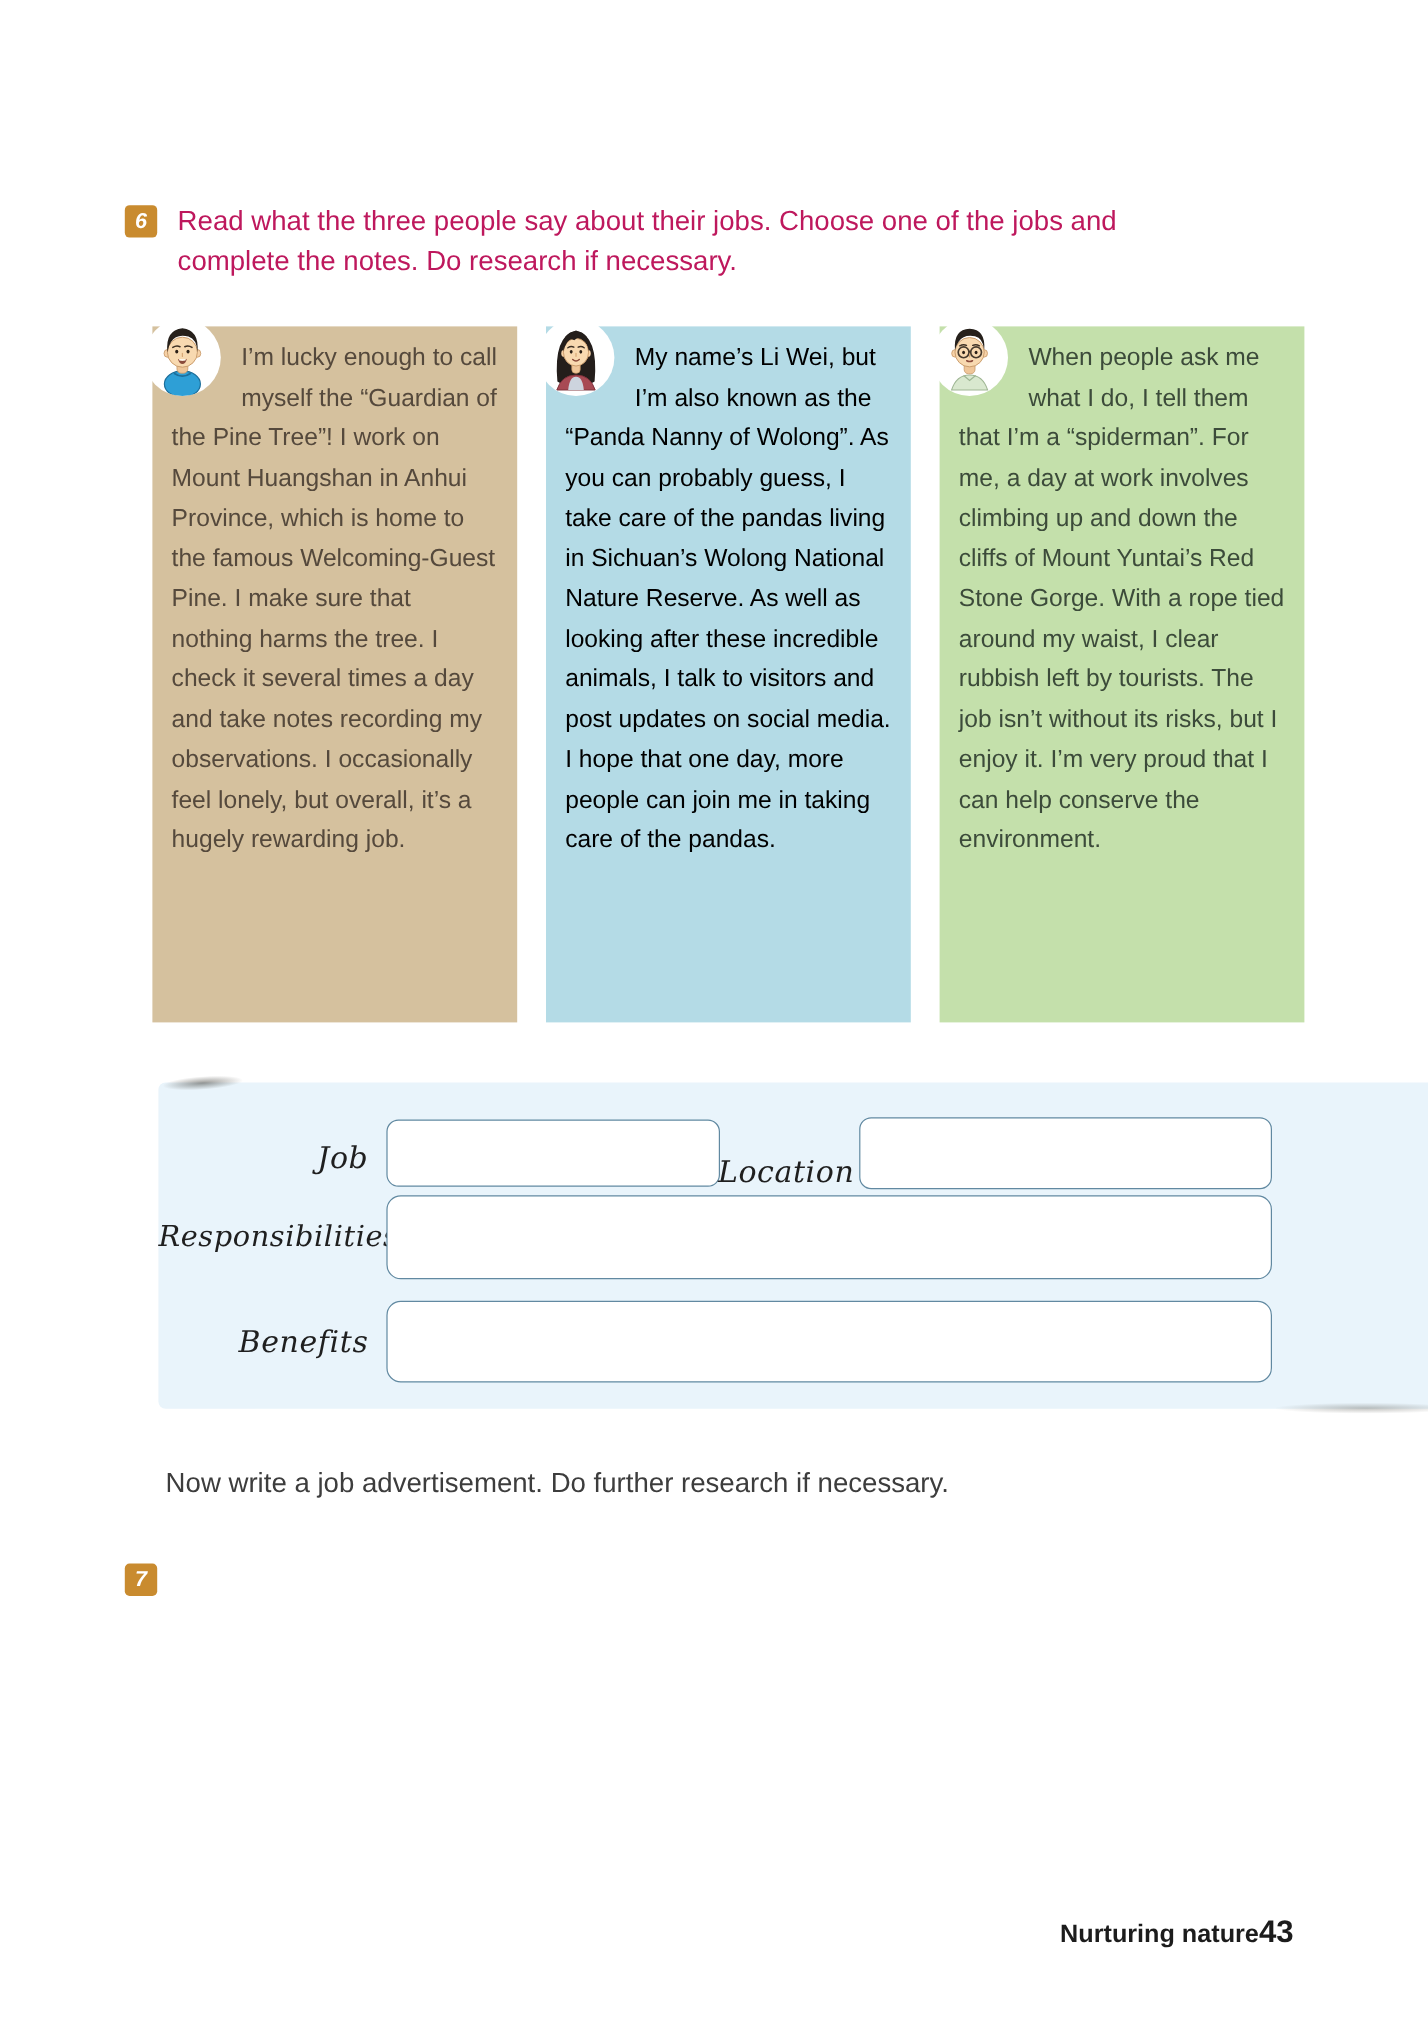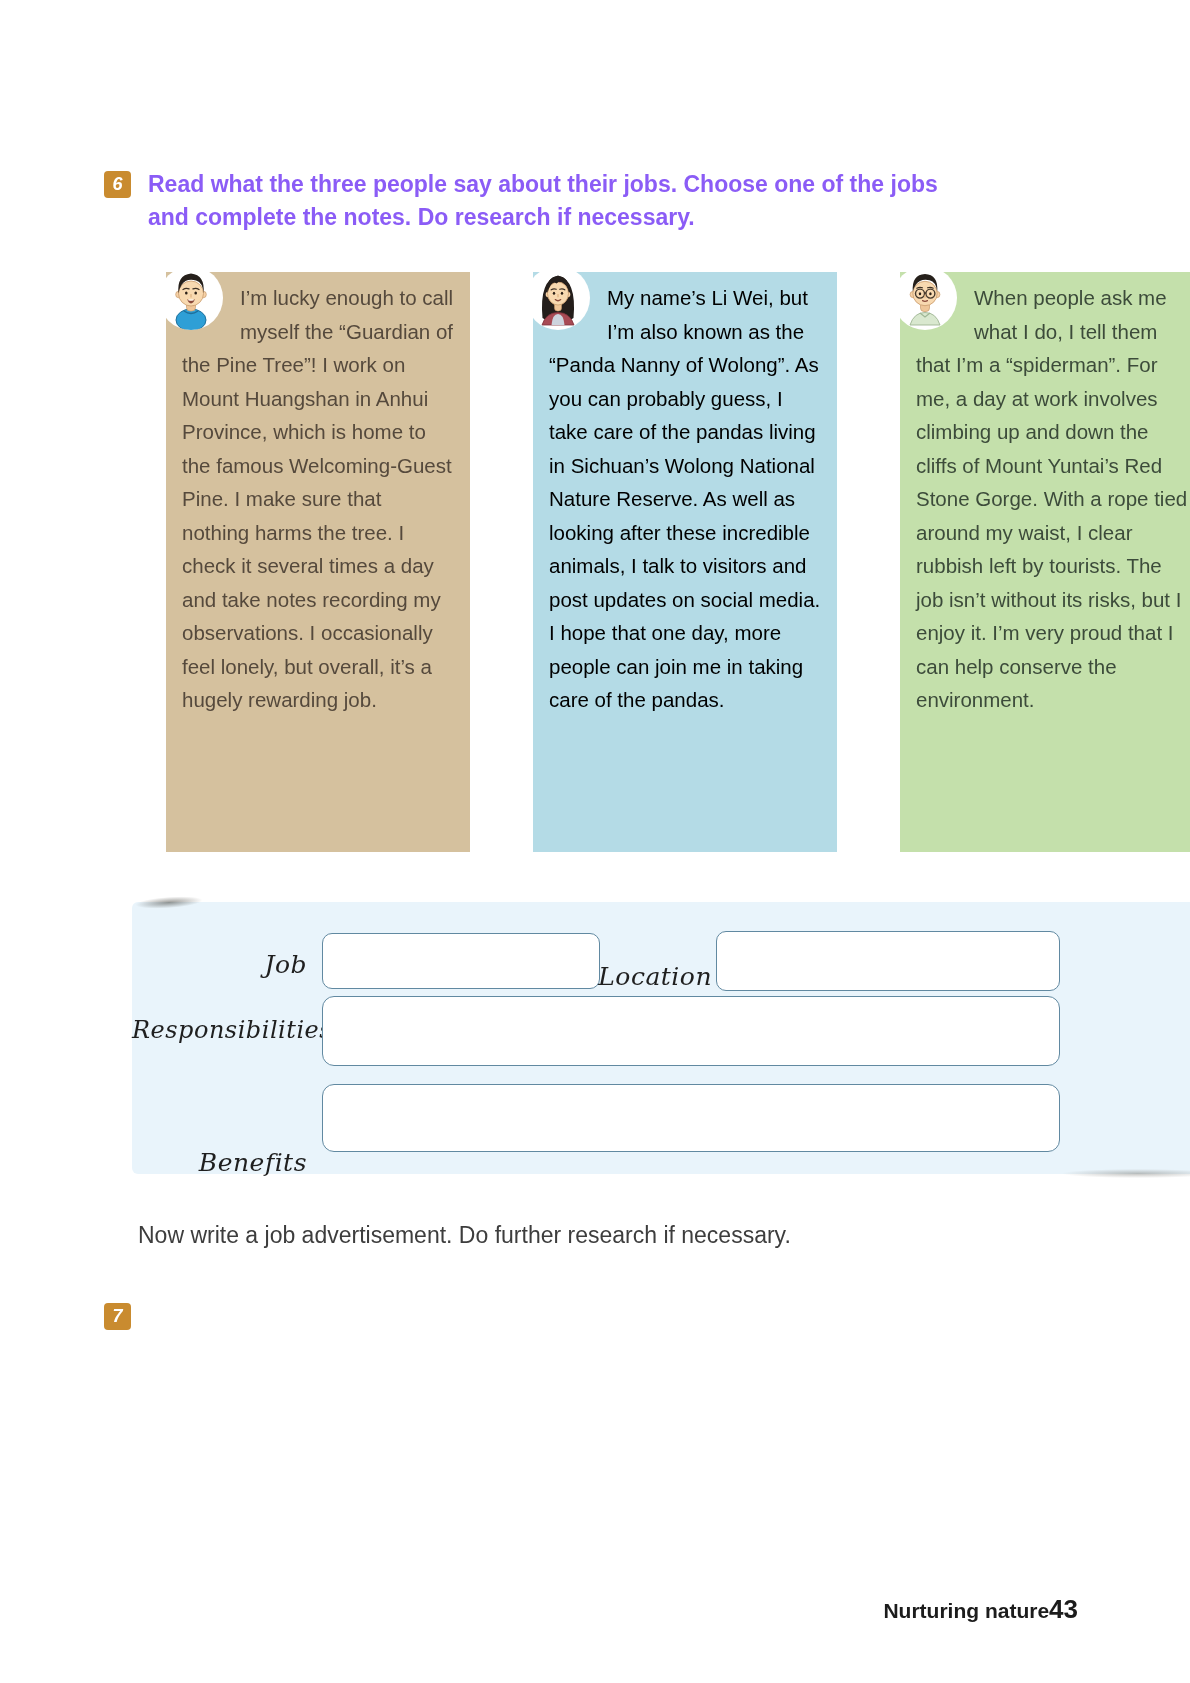--- a/index.html
+++ b/index.html
@@ -15,31 +15,30 @@
     position:relative;flex:0 0 auto;width:27px;height:27px;margin-top:3px;
     background:#c98b2f;border-radius:4px;color:#ffffff;
     font-size:18px;font-weight:bold;font-style:italic;
     display:flex;align-items:center;justify-content:center;
   }
   .badge::before{
     content:"";position:absolute;left:-4px;bottom:-3px;width:11px;height:11px;
     background:#90908a;transform:skewY(-24deg);z-index:-1;border-radius:1px;
   }
   .ex-text{
-    font-size:23px;line-height:33px;font-weight:700;color:#8b5cf6;
+    font-size:23px;line-height:33px;font-weight:400;color:#be185d;
   }
   .ex6 .ex-text{width:812px;}
   .ex7 .ex-text{width:700px;line-height:36px;}
 
   
   .cards{position:absolute;left:127px;top:272px;display:flex;gap:24px;}
   .card{
     position:relative;width:304px;height:580px;box-sizing:border-box;
     padding:9px 16px 0 16px;
-    margin-left:39px;
   }
   .card-tan{background:#d5c19e;color:#55493c;}
   .card-blue{background:#b4dbe6;color:#000000;}
   .card-green{background:#c4e0ab;color:#3c4b3a;}
   .card p{margin:0;font-size:20.5px;line-height:33.5px;}
   .avatar-clear{float:left;width:58px;height:36px;}
   .avatar{
     position:absolute;left:-7px;top:-6px;width:64px;height:64px;
     background:#ffffff;border-radius:50%;overflow:hidden;
   }
@@ -59,21 +58,21 @@
     content:"";position:absolute;right:-3px;bottom:-4px;width:150px;height:9px;
     background:radial-gradient(ellipse at center, rgba(120,120,114,0.45), rgba(120,120,114,0) 72%);
   }
   .hand-label{
     position:absolute;font-family:"DejaVu Serif", serif;font-style:italic;
     font-size:25px;color:#1f1f1f;text-align:right;letter-spacing:0.5px;
   }
   .lbl-job{left:0;top:48px;width:175px;}
   .lbl-location{left:455px;top:60px;width:125px;}
   .lbl-resp{left:0;top:114px;width:178px;font-size:24px;}
-  .lbl-benefits{left:0;top:202px;width:175px;margin-top:44px;}
+  .lbl-benefits{left:0;top:202px;width:175px;}
   .nbox{
     position:absolute;background:#ffffff;border:1.6px solid #6189a1;
     box-sizing:border-box;font-family:"Liberation Sans", sans-serif;
     font-size:20px;color:#333;padding:6px 10px;outline:none;
   }
   input.nbox{border-radius:10px;}
   textarea.nbox{border-radius:12px;resize:none;}
   .box-job{left:190px;top:31px;width:278px;height:56px;}
   .box-location{left:584px;top:29px;width:344px;height:60px;}
   .box-resp{left:190px;top:94px;width:738px;height:70px;}

